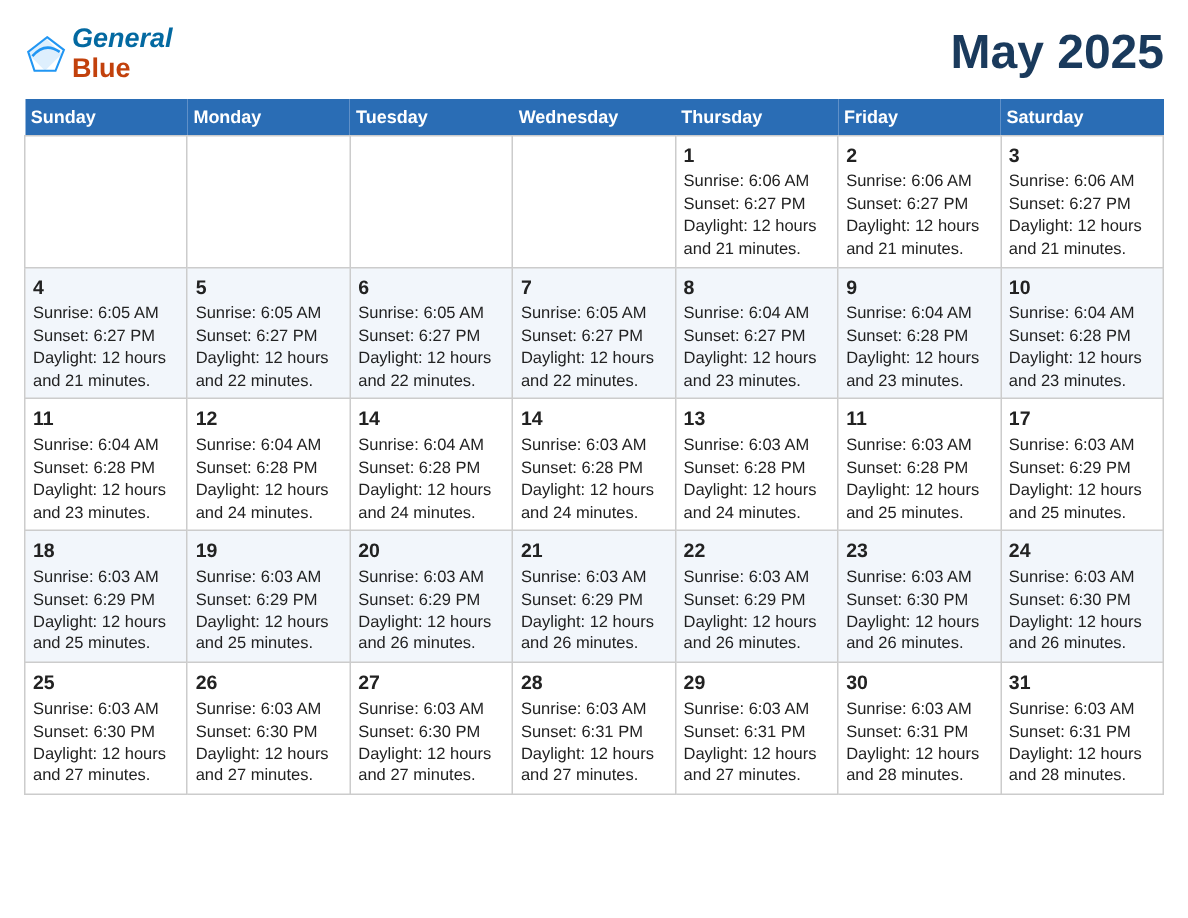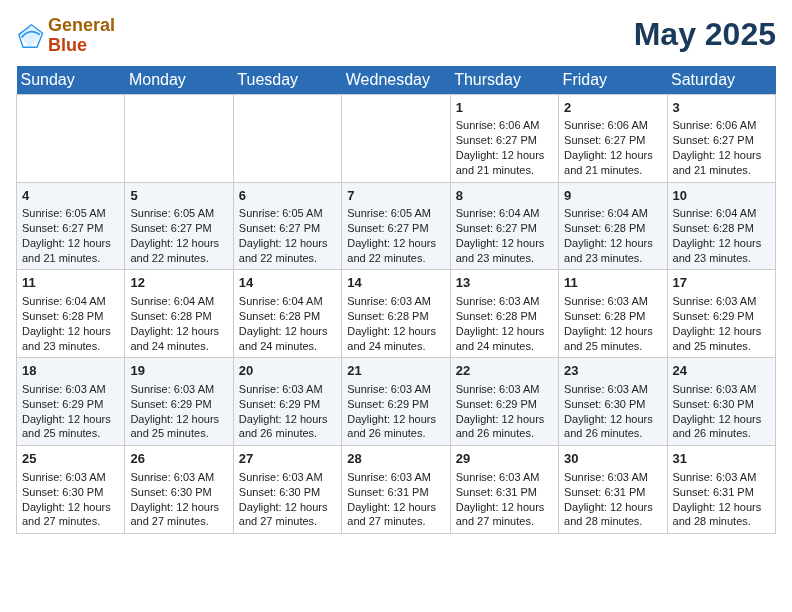--- a/index.html
+++ b/index.html
@@ -21,21 +21,22 @@
       align-items: center;
       gap: 4px;
     }
     .logo-text {
       font-size: 18px;
       font-weight: bold;
       color: #1a3a5c;
       line-height: 1.1;
     }
     .logo-text span {
-      color: #a16207;
+      color: #0369a1;
+      font-style: italic;
     }
     .logo-icon {
       width: 28px;
       height: 28px;
     }
     .title-block {
       text-align: center;
     }
     .month-title {
       font-size: 32px;
@@ -49,22 +50,22 @@
     table {
       width: 100%;
       border-collapse: collapse;
       font-size: 11px;
     }
     thead th {
       background-color: #2a6db5;
       color: #fff;
       padding: 5px 4px;
       text-align: left;
-      font-size: 16px;
-      font-weight: normal;
+      font-size: 12px;
+      font-weight: bold;
     }
     td {
       border: 1px solid #ccc;
       vertical-align: top;
       padding: 4px 5px;
       height: 80px;
       width: 108px;
       color: #222;
       line-height: 1.35;
     }

